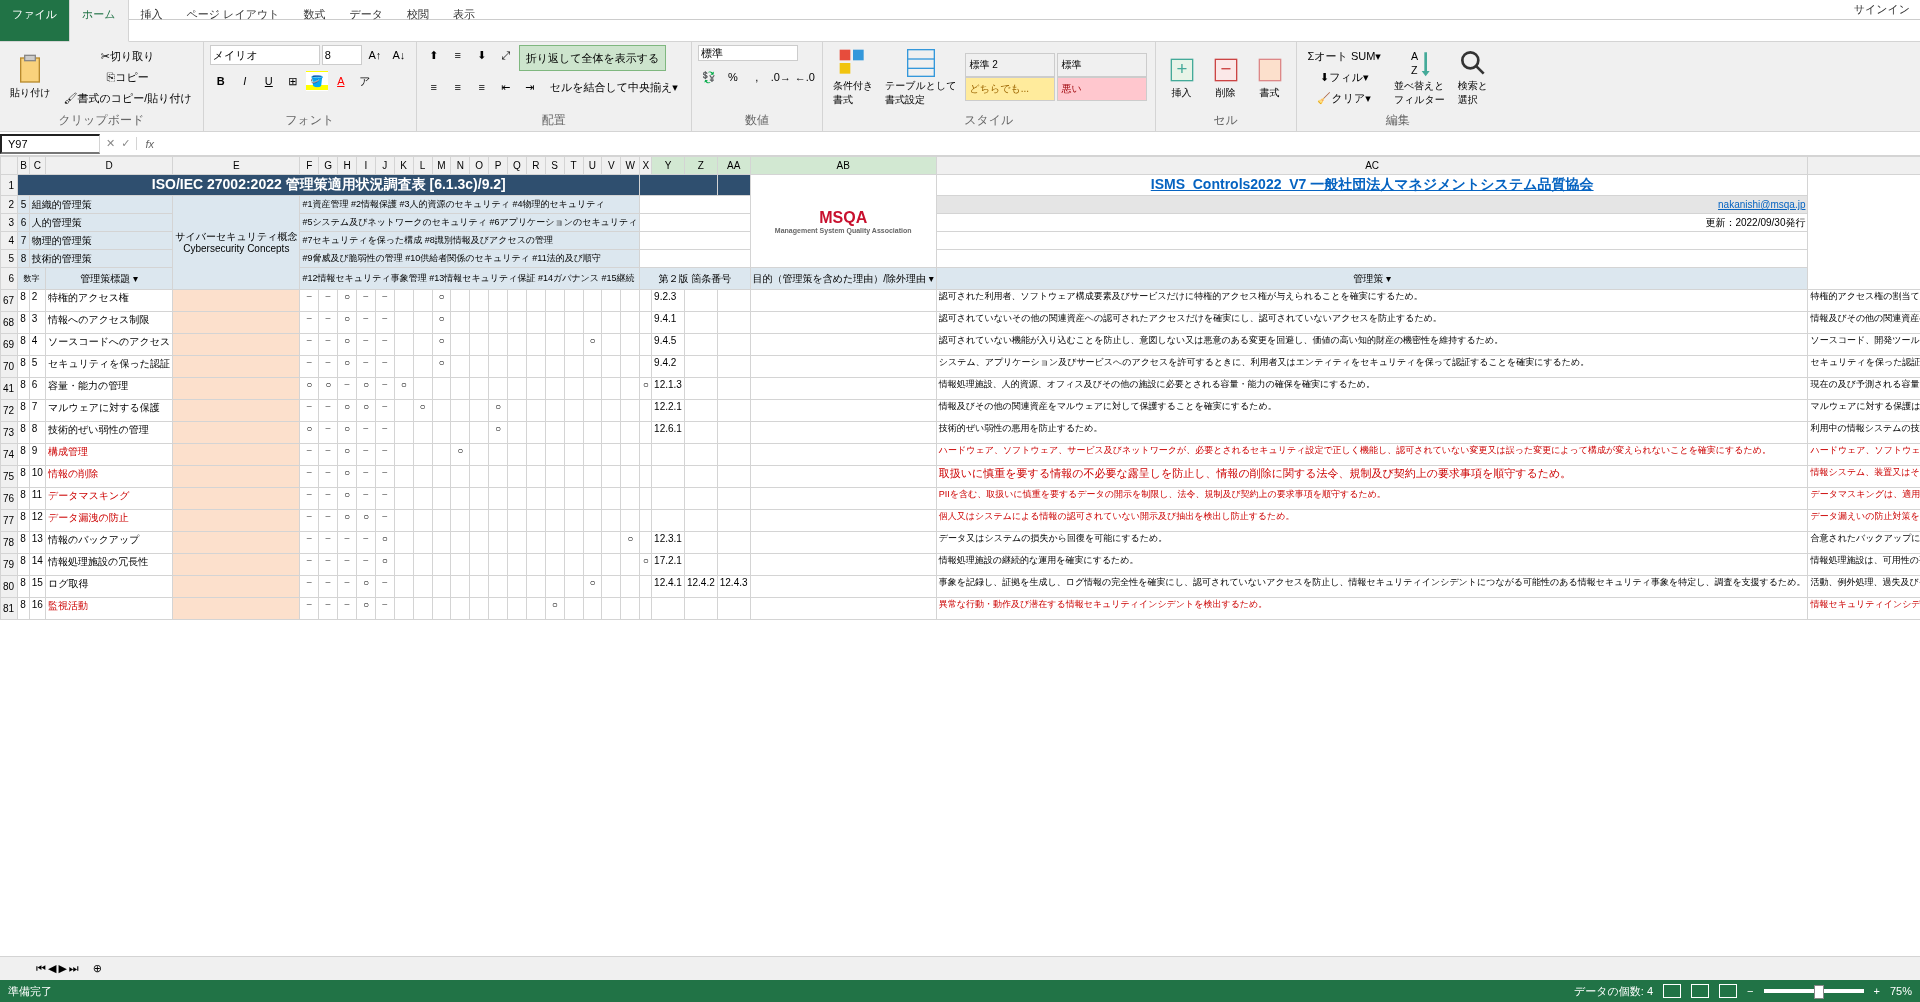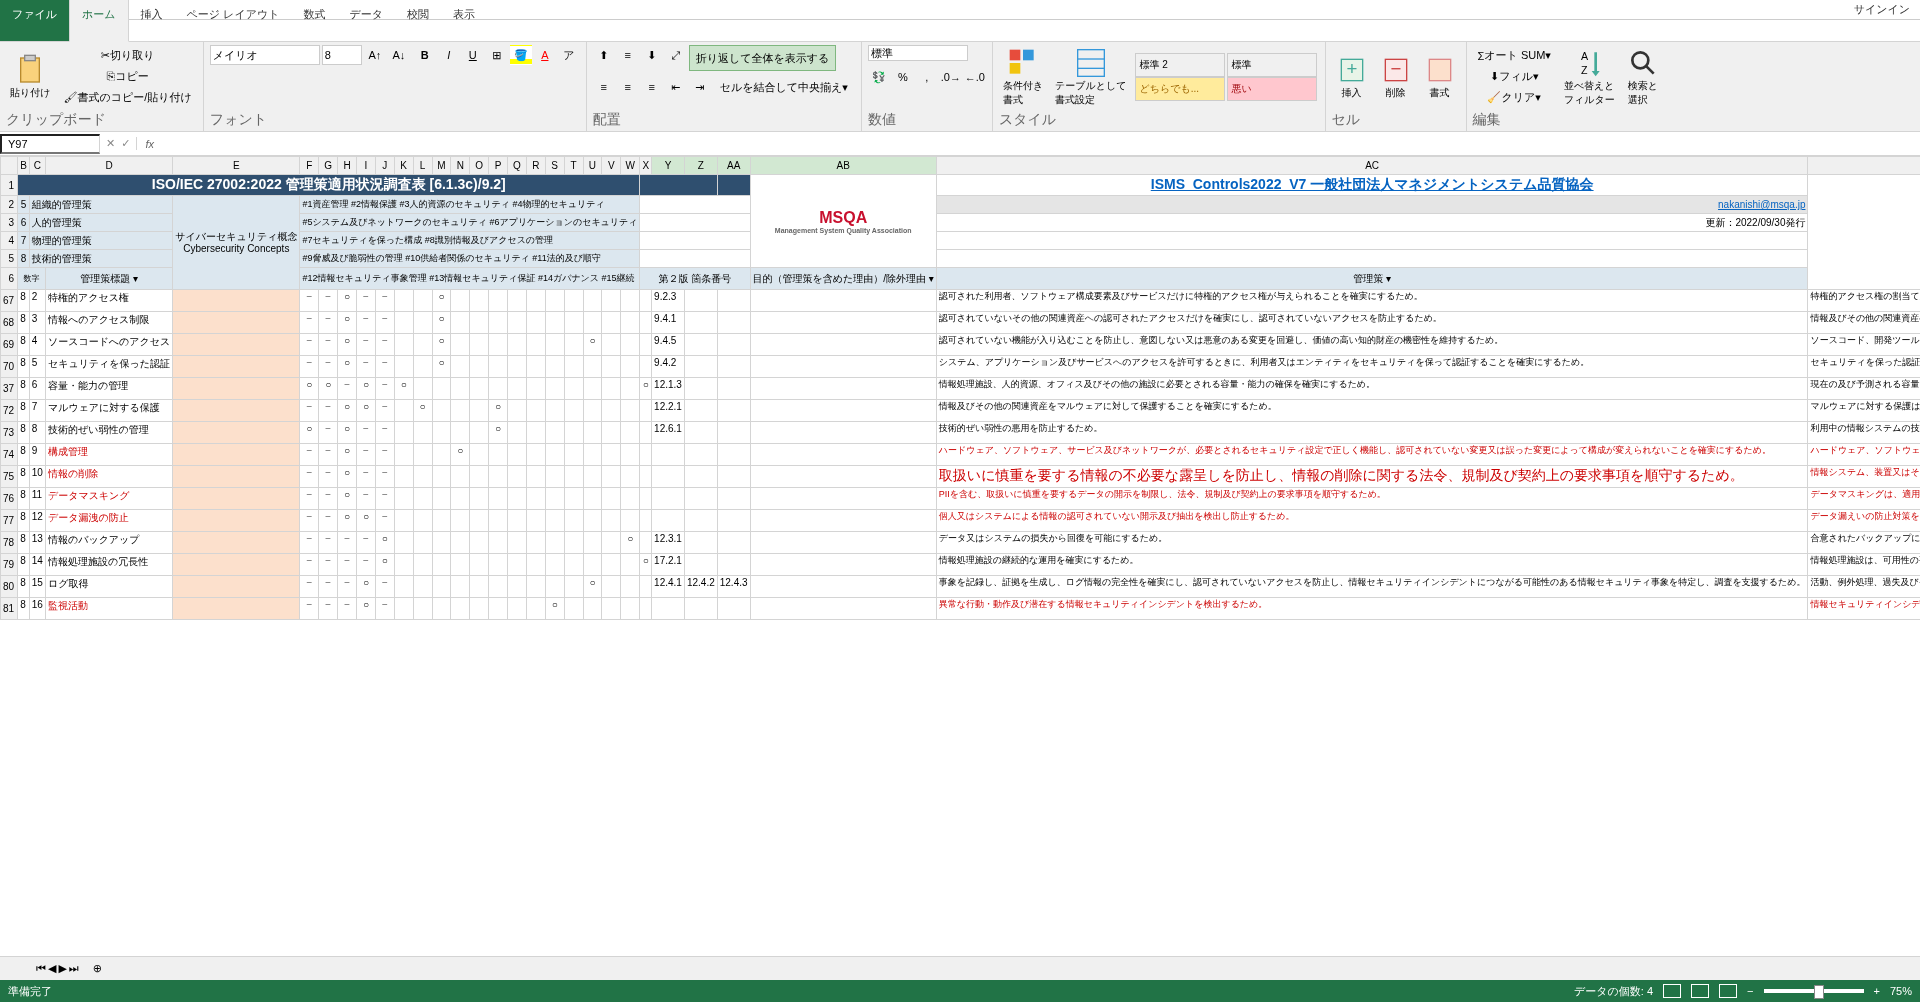--- a/index.html
+++ b/index.html
@@ -10,21 +10,21 @@
 
 
 .ribbon-tabs { height: 22px; display: flex; align-items: flex-end; background: #fff; border-bottom: 1px solid #d4d4d4; }
 .ribbon-tab { padding: 19px 12px; font-size: 11px; cursor: pointer; color: #333; }
 .ribbon-tab.file { background: #217346; color: #fff; }
 .ribbon-tab.active { border: 1px solid #d4d4d4; border-bottom: 1px solid #f0f0f0; background: #f0f0f0; color: #217346; margin-bottom: -1px; }
 
 
 .ribbon { height: 90px; background: #f0f0f0; border-bottom: 1px solid #d4d4d4; display: flex; }
 .ribbon-group { border-right: 1px solid #d4d4d4; padding: 2px 6px; display: flex; flex-direction: column; justify-content: space-between; }
-.ribbon-group-label { font-size: 14px; text-align: left; color: #666; padding-top: 2px; }
+.ribbon-group-label { font-size: 12px; text-align: center; color: #666; padding-top: 2px; }
 .ribbon-group-content { flex: 1; display: flex; align-items: center; gap: 4px; }
 .rbtn { display: flex; flex-direction: column; align-items: center; justify-content: center; padding: 2px 4px; cursor: pointer; font-size: 10px; min-width: 24px; }
 .rbtn-lg { min-width: 40px; height: 60px; }
 .rbtn-icon-lg { width: 32px; height: 32px; }
 select.rselect, input.rinput { font-size: 11px; border: 1px solid #ccc; background: #fff; padding: 1px 2px; }
 .font-select { width: 110px; }
 .size-select { width: 40px; }
 .ribbon-row { display: flex; gap: 2px; margin: 1px 0; }
 .small-btn { width: 22px; height: 20px; display: flex; align-items: center; justify-content: center; cursor: pointer; border: 1px solid transparent; font-size: 11px; }
 .style-cell { width: 90px; height: 24px; border: 1px solid #ccc; font-size: 10px; display: flex; align-items: center; padding: 0 4px; margin-right: 2px; }
@@ -112,21 +112,21 @@
         <div class="small-btn" style="width:auto;padding:0 4px">
             <span>🖌</span> 
             <span>書式のコピー/貼り付け</span>
           </div>
       </div>
     </div>
     <div class="ribbon-group-label">クリップボード</div>
   </div>
 
   <div class="ribbon-group">
-    <div class="ribbon-group-content" style="flex-direction:row;align-items:flex-start">
+    <div class="ribbon-group-content" style="flex-direction:column;align-items:flex-start">
       <div class="ribbon-row">
         <input class="rinput font-select" value="メイリオ" style="">
         <input class="rinput size-select" value="8" style="">
         <div class="small-btn">A↑</div>
         <div class="small-btn">A↓</div>
       </div>
       <div class="ribbon-row">
         <div class="small-btn">
             <b>B</b>
           </div>
@@ -526,21 +526,21 @@
           <td class=""></td>
           <td class=""></td>
           <td>9.4.2</td>
           <td></td>
           <td></td>
           <td></td>
           <td class="wrap-text" style="font-size:9px">システム、アプリケーション及びサービスへのアクセスを許可するときに、利用者又はエンティティをセキュリティを保って認証することを確実にするため。</td>
           <td class="wrap-text" style="font-size:9px">セキュリティを保った認証技術及び手順を、情報アクセス制限、及びアクセス制御に関するトピック固有の個別方針に基づいて備えることが望ましい。</td>
         </tr>
         <tr class="data-row">
-          <th class="row-hdr">37</th>
+          <th class="row-hdr">41</th>
           <td>8</td>
           <td>6</td>
           <td class="">容量・能力の管理</td>
           <td style="background:#fce0cc"></td>
           <td class="circle">○</td>
           <td class="circle">○</td>
           <td class="dash">−</td>
           <td class="circle">○</td>
           <td class="dash">−</td>
           <td class="circle">○</td>
@@ -682,21 +682,21 @@
           <td class=""></td>
           <td class=""></td>
           <td class=""></td>
           <td class=""></td>
           <td class=""></td>
           <td class=""></td>
           <td></td>
           <td></td>
           <td></td>
           <td></td>
-          <td class="wrap-text red-text" style="font-size:14px">取扱いに慎重を要する情報の不必要な露呈しを防止し、情報の削除に関する法令、規制及び契約上の要求事項を順守するため。</td>
+          <td class="wrap-text red-text" style="font-size:11px">取扱いに慎重を要する情報の不必要な露呈しを防止し、情報の削除に関する法令、規制及び契約上の要求事項を順守するため。</td>
           <td class="wrap-text red-text" style="font-size:9px">情報システム、装置又はその他の記憶媒体に保存している情報は、必要でなくなった場合は削除することが望ましい。</td>
         </tr>
         <tr class="data-row">
           <th class="row-hdr">76</th>
           <td>8</td>
           <td>11</td>
           <td class=" red-text">データマスキング</td>
           <td style="background:#fce0cc"></td>
           <td class="dash">−</td>
           <td class="dash">−</td>

